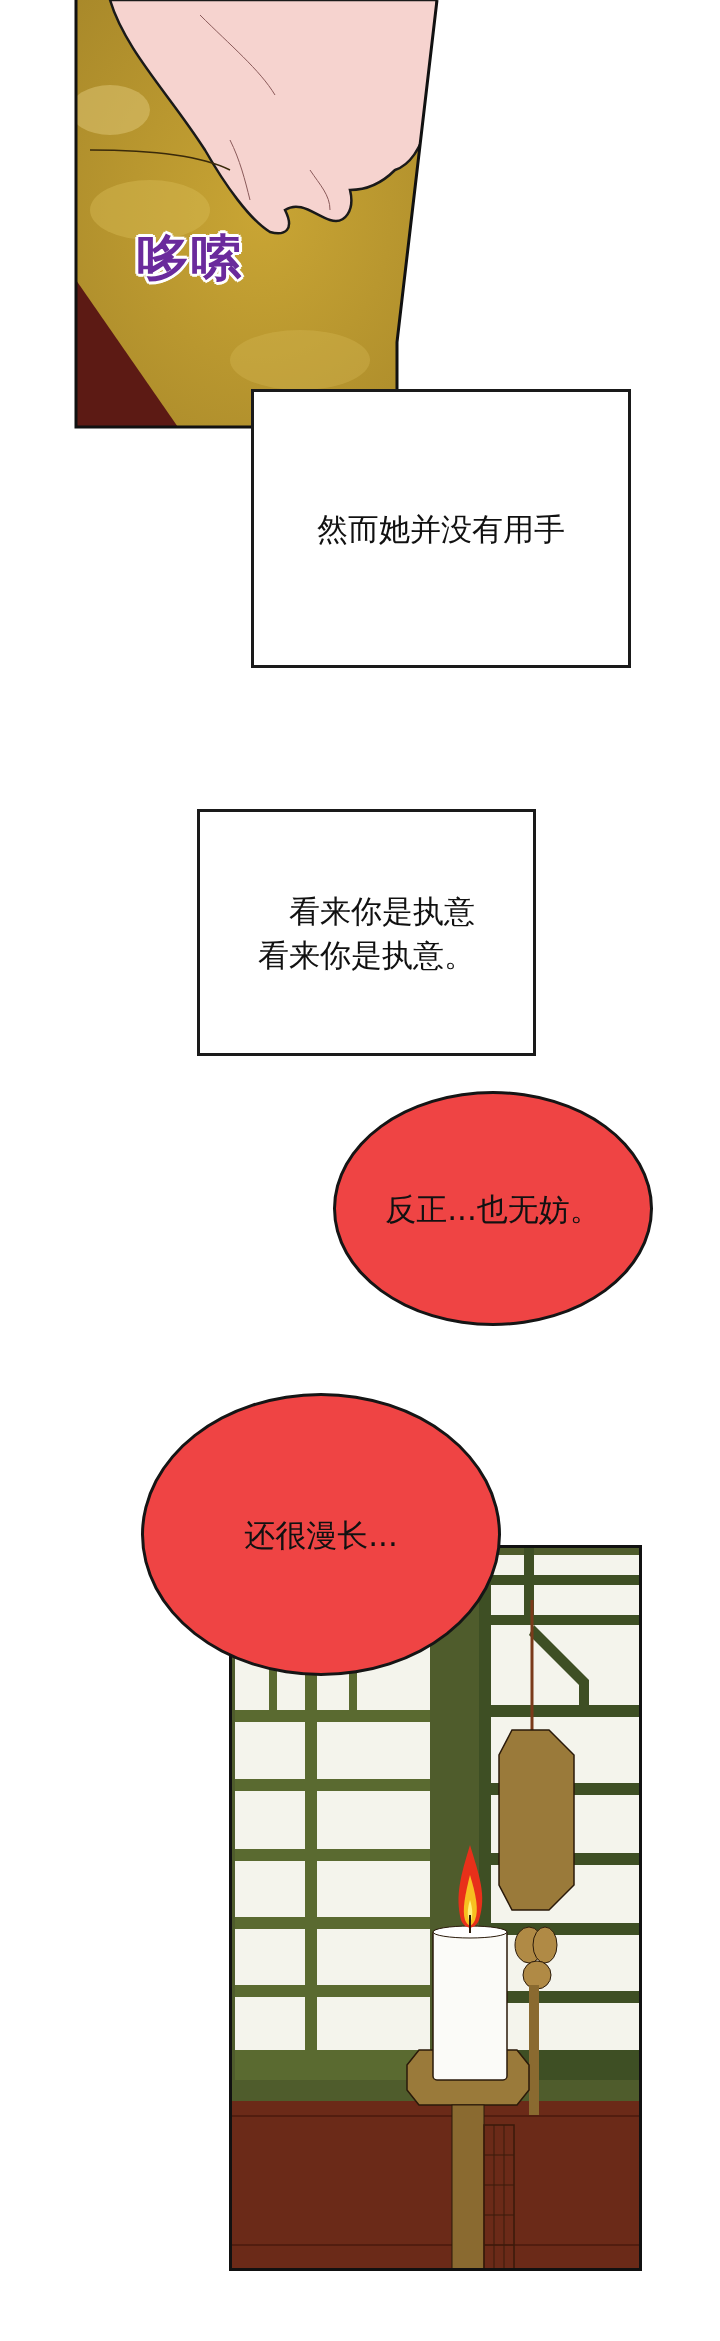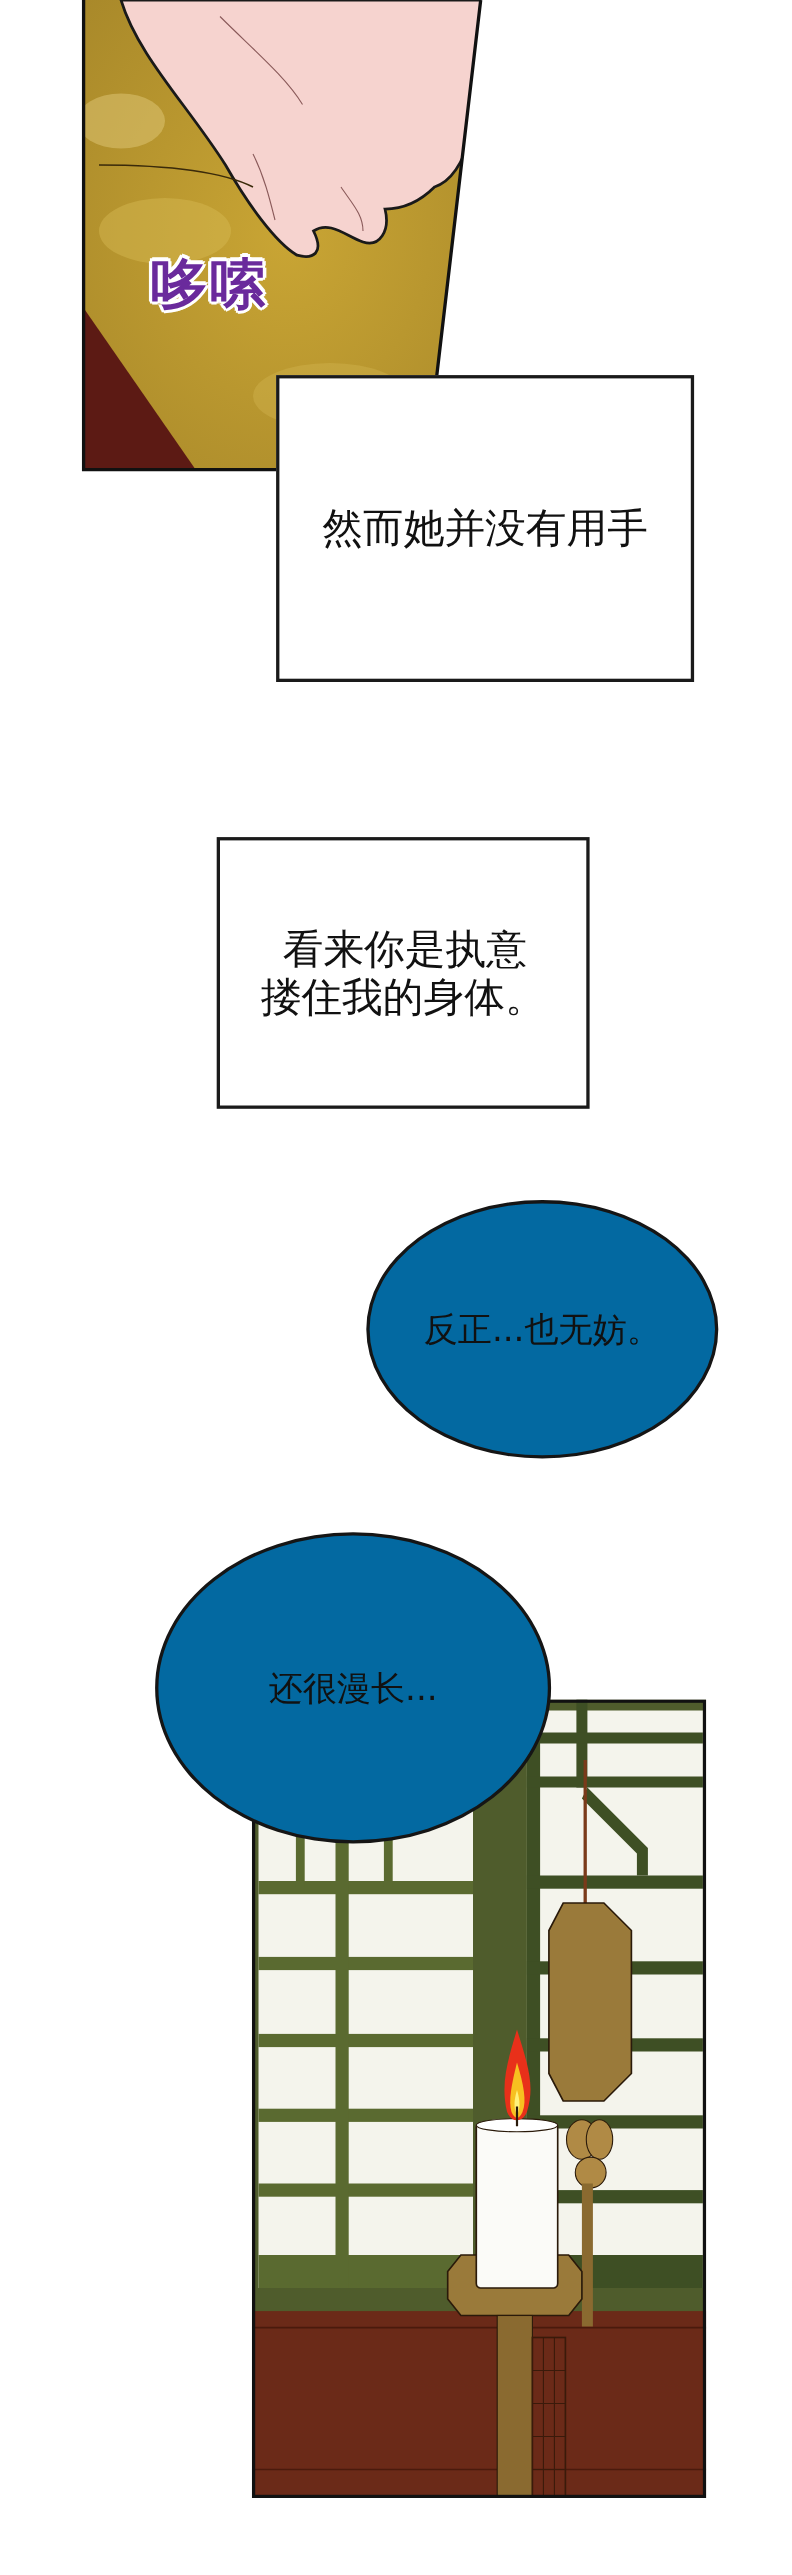--- a/index.html
+++ b/index.html
@@ -1,19 +1,19 @@
 <!DOCTYPE html>
 <html><head>
 <meta charset="utf-8">
 <style>
   html,body{margin:0;padding:0;background:#fff;}
   body{width:720px;height:2341px;position:relative;overflow:hidden;font-family:"DejaVu Sans","Liberation Sans",sans-serif;}
   .abs{position:absolute;}
-  .caption{position:absolute;background:#fff;border:3px solid #1a1a1a;box-sizing:border-box;display:flex;align-items:center;justify-content:center;text-align:center;color:#111;font-size:37px;line-height:44px;font-weight:500;}
-  .bubble{position:absolute;background:#0369a1;border:3px solid #151515;border-radius:50%;box-sizing:border-box;display:flex;align-items:center;justify-content:center;text-align:center;color:#111;font-size:31px;line-height:46px;}
+  .caption{position:absolute;background:#fff;border:3px solid #1a1a1a;box-sizing:border-box;display:flex;align-items:center;justify-content:center;text-align:center;color:#111;font-size:31px;line-height:44px;font-weight:500;margin-top:48px;}
+  .bubble{position:absolute;background:#ef4444;border:3px solid #151515;border-radius:50%;box-sizing:border-box;display:flex;align-items:center;justify-content:center;text-align:center;color:#111;font-size:31px;line-height:46px;}
   .sfx{position:absolute;color:#6a2a9c;font-size:50px;font-weight:bold;letter-spacing:4px;
        text-shadow:3px 0 #fff,-3px 0 #fff,0 3px #fff,0 -3px #fff,2px 2px #fff,-2px -2px #fff,2px -2px #fff,-2px 2px #fff;}
 </style>
 </head>
 <body>
 
 <div class="abs" style="left:0;top:0;width:616px;height:430px;">
   <svg width="720" height="430" viewBox="0 0 720 430">
     <defs>
       <clipPath id="cp1">
@@ -42,22 +42,22 @@
 </div>
 
 <div class="caption" style="left:251px;top:341px;width:380px;height:279px;">
   <div>
     <div>然而她并没有用手</div>
   </div>
 </div>
 
 <div class="caption" style="left:197px;top:761px;width:339px;height:247px;">
   <div>
-    <div style="padding-left:20px;text-align:left;">看来你是执意</div>
-    <div>搂住我的身体。</div>
+    <div style="padding-left:20px;text-align:right;">看来你是执意</div>
+    <div>看来你是执意。</div>
   </div>
 </div>
 
 <div class="bubble" style="left:333px;top:1091px;width:320px;height:235px;">
   <div>反正...也无妨。</div>
 </div>
 
 <div class="abs" style="left:229px;top:1545px;width:413px;height:726px;">
   <svg width="413" height="726" viewBox="0 0 413 726">
     <rect x="0" y="0" width="413" height="726" fill="#4f5c2c"></rect>

